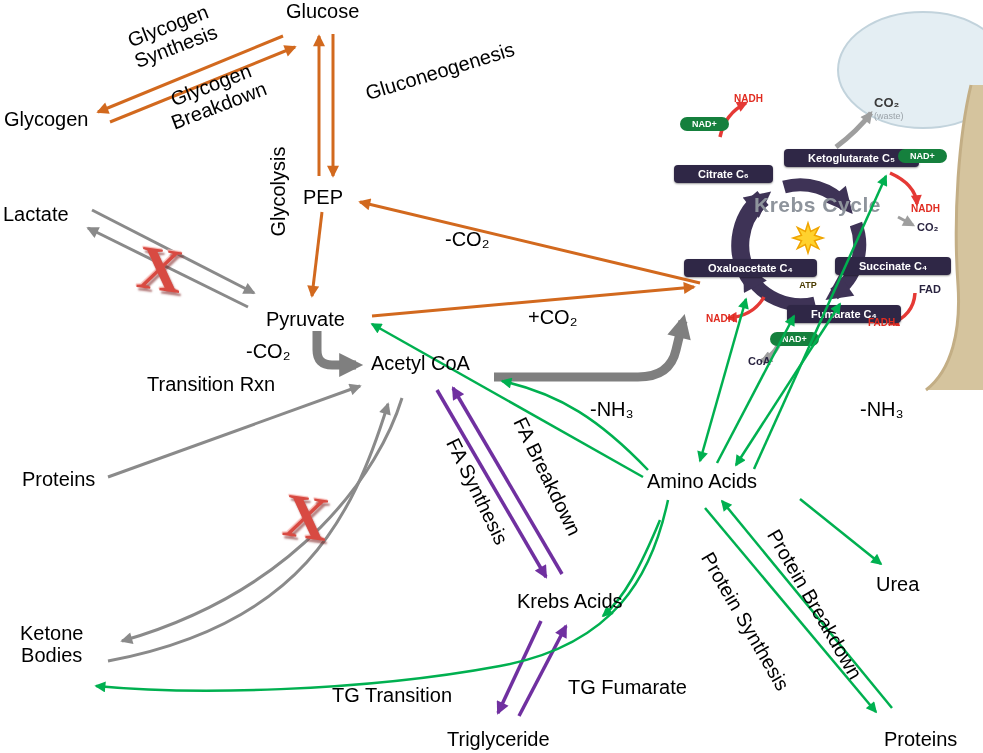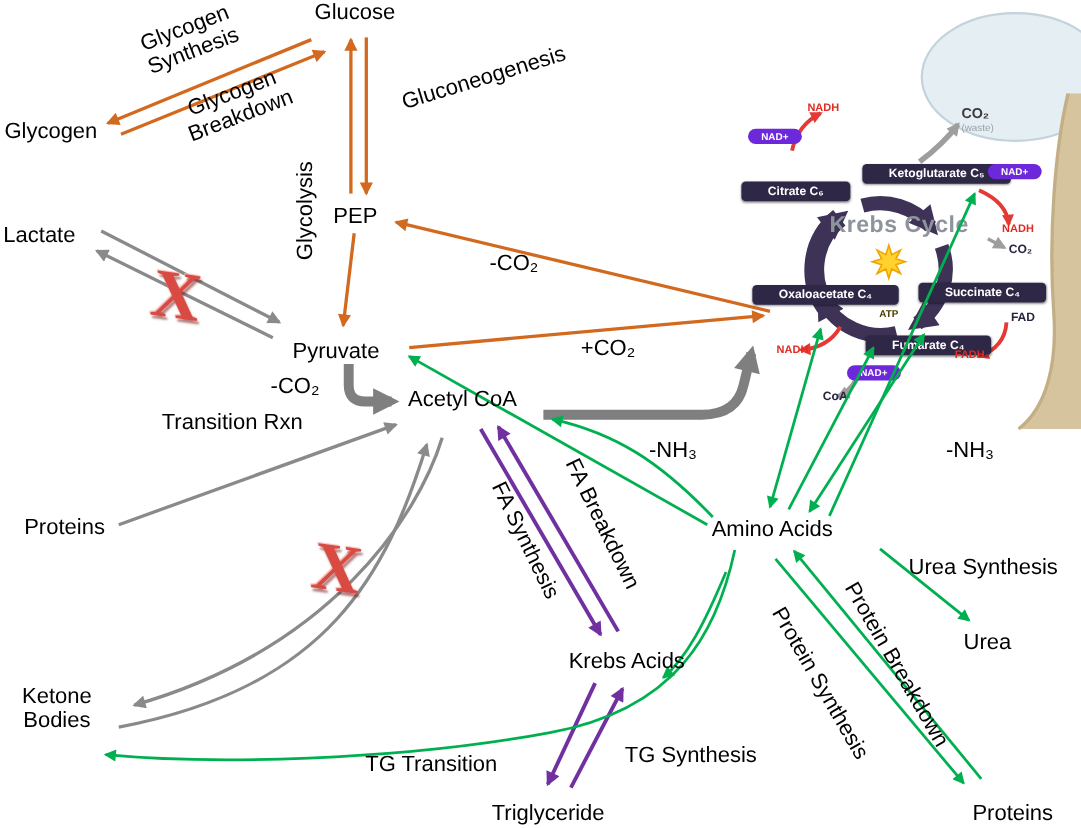--- a/index.html
+++ b/index.html
@@ -13,21 +13,21 @@
          transform:rotate(8deg);
          text-shadow:2px 3px 2px rgba(120,20,20,.55),-1px -1px 1px #f6b9b4;}
   
   #krebs{position:absolute;left:668px;top:85px;width:315px;height:305px;background:#fff;}
   .kbox{position:absolute;background:#2f2746;color:#fff;font:bold 11px "Liberation Sans",sans-serif;
         padding:3px 24px;border-radius:4px;white-space:nowrap;box-shadow:0 1px 2px rgba(0,0,0,.4);}
   .k-title{position:absolute;font:bold 21px "Liberation Sans",sans-serif;color:#8e949c;
            text-align:center;letter-spacing:.5px;white-space:nowrap;margin-left:28px;}
   .k-red{position:absolute;font:bold 10px "Liberation Sans",sans-serif;color:#e02b20;white-space:nowrap;}
   .k-dark{position:absolute;font:bold 11px "Liberation Sans",sans-serif;color:#2a2440;white-space:nowrap;}
-  .k-pill{position:absolute;background:#6d28d9;color:#fff;font:bold 9px "Liberation Sans",sans-serif;
+  .k-pill{position:absolute;background:#15803d;color:#fff;font:bold 9px "Liberation Sans",sans-serif;
           padding:2px 12px;border-radius:9px;white-space:nowrap;}
   .k-gray{position:absolute;font:9px "Liberation Sans",sans-serif;color:#9aa2a8;white-space:nowrap;}
   .k-co2{position:absolute;font:bold 13px "Liberation Sans",sans-serif;color:#3a3a3a;white-space:nowrap;}
   .k-atp{position:absolute;font:bold 9px "Liberation Sans",sans-serif;color:#4a3b00;
          width:34px;text-align:center;white-space:nowrap;margin-top:48px;}
 </style>
 </head>
 <body>
 
 <div id="canvas">
@@ -158,24 +158,23 @@
   <div class="lbl" style="left:528px;top:306px">+CO₂</div>
   <div class="lbl" style="left:590px;top:398px">-NH₃</div>
   <div class="lbl" style="left:860px;top:398px">-NH₃</div>
   <div class="lbl" style="left:22px;top:468px">Proteins</div>
   <div class="lbl multiline" style="left:20px;top:622px;text-align:center">Ketone
 Bodies</div>
   <div class="lbl rot" style="left:407px;top:480px;width:140px;transform:rotate(64deg)">FA Synthesis</div>
   <div class="lbl rot" style="left:472px;top:465px;width:150px;transform:rotate(64deg)">FA Breakdown</div>
   <div class="lbl" style="left:517px;top:590px">Krebs Acids</div>
   <div class="lbl" style="left:332px;top:684px">TG Transition</div>
-  <div class="lbl" style="left:568px;top:676px">TG Synthesis</div>
+  <div class="lbl" style="left:568px;top:676px">TG Fumarate</div>
   <div class="lbl" style="left:447px;top:728px">Triglyceride</div>
   <div class="lbl" style="left:647px;top:470px">Amino Acids</div>
-  <div class="lbl" style="left:826px;top:505px">Urea Synthesis</div>
   <div class="lbl" style="left:876px;top:573px">Urea</div>
   <div class="lbl rot" style="left:665px;top:610px;width:160px;transform:rotate(60deg)">Protein Synthesis</div>
   <div class="lbl rot" style="left:727px;top:593px;width:175px;transform:rotate(60deg)">Protein Breakdown</div>
   <div class="lbl" style="left:884px;top:728px">Proteins</div>
 
   <div class="xmark" style="left:138px;top:234px">X</div>
   <div class="xmark" style="left:284px;top:482px">X</div>
 
 </div>
 

